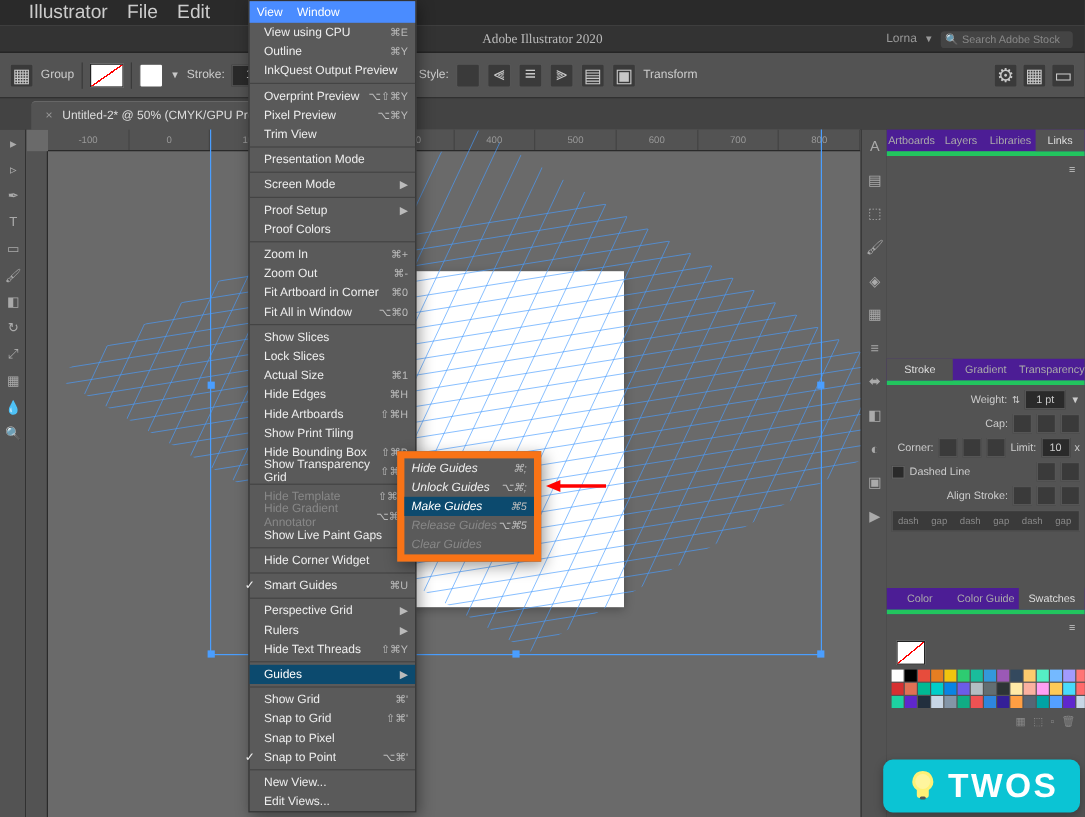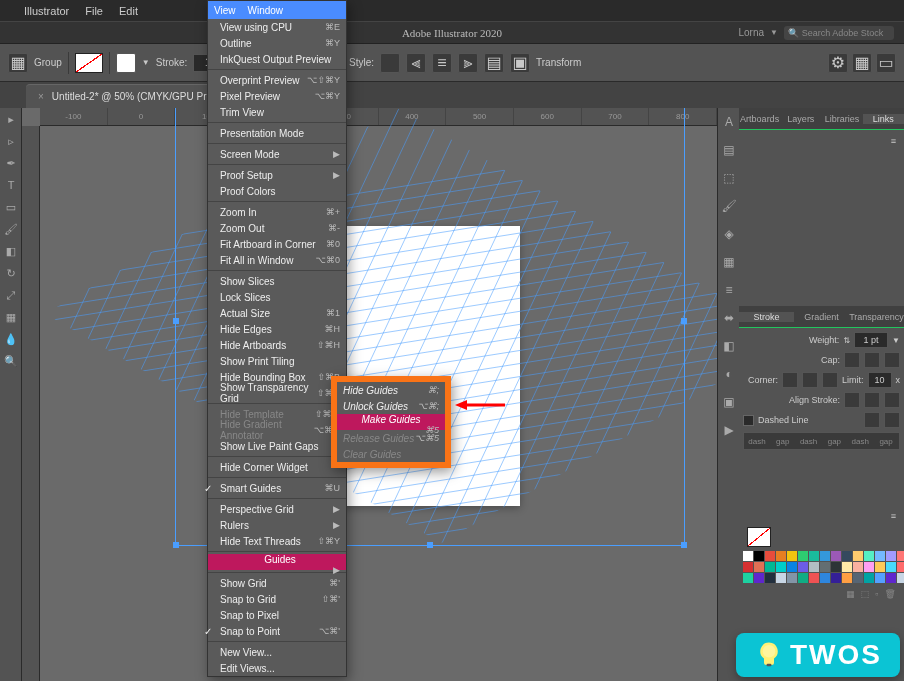--- a/index.html
+++ b/index.html
@@ -1,21 +1,21 @@
 <!DOCTYPE html>
 <html><head>
 <meta charset="utf-8">
 <style>
 * { box-sizing: border-box; margin: 0; padding: 0; font-family: -apple-system, "Helvetica Neue", Arial, sans-serif; }
 body { width: 904px; height: 681px; background: #323232; color: #c8c8c8; overflow: hidden; position: relative; }
 
 
 .menubar { height: 22px; background: #2a2a2a; display: flex; align-items: center; padding: 0 8px; border-bottom: 1px solid #444; gap: 16px; }
 .apple-icon { color: #999; }
-.menubar span { font-size: 11px; color: #ccc; }
+.menubar span { font-size: 16px; color: #ccc; }
 
 
 .titlebar { height: 22px; background: #333; display: flex; align-items: center; justify-content: center; border-bottom: 1px solid #222; position: relative; }
 .titlebar .title { font-size: 11px; color: #bbb; font-family: Liberation Serif, serif; }
 .titlebar .user { position: absolute; right: 10px; font-size: 10px; color: #999; display: flex; align-items: center; gap: 6px; }
 .titlebar .search { width: 110px; height: 14px; background: #444; border-radius: 3px; font-size: 9px; line-height: 14px; padding: 0 4px; color: #888; }
 
 
 .optionsbar { height: 38px; background: #535353; border-bottom: 1px solid #2a2a2a; display: flex; align-items: center; padding: 0 8px; gap: 6px; }
 .opt-swatch { width: 28px; height: 20px; background: #fff; border: 1px solid #222; position: relative; }
@@ -50,21 +50,21 @@
 .sel-handle { position: absolute; width: 6px; height: 6px; background: #4a9eff; }
 .sel-handle.bl { bottom: -3px; left: -3px; } .sel-handle.br { bottom: -3px; right: -3px; } .sel-handle.bm { bottom: -3px; left: 50%; margin-left:-3px; }
 .sel-handle.lm { left: -3px; top: 50%; margin-top:-3px; } .sel-handle.rm { right: -3px; top: 50%; margin-top:-3px; }
 
 
 .right-col { width: 22px; background: #535353; border-left: 1px solid #2a2a2a; }
 .right-col .ric { width: 22px; height: 28px; display: flex; align-items: center; justify-content: center; font-size: 12px; color: #aaa; }
 
 
 .panels { width: 165px; background: #535353; display: flex; flex-direction: column; }
-.panel-tabs { display: flex; height: 22px; background: #404040; border-bottom: 1px solid #22c55e; align-items: center; }
+.panel-tabs { display: flex; height: 22px; background: #4c1d95; border-bottom: 4px solid #22c55e; }
 .panel-tab { flex: 1; font-size: 9px; display: flex; align-items: center; justify-content: center; color: #aaa; }
 .panel-tab.active { background: #535353; color: #ddd; }
 .panel-body { flex: 1; background: #535353; padding: 4px; }
 .panel-row { display: flex; align-items: center; gap: 4px; margin-bottom: 4px; font-size: 9px; color: #ccc; }
 .panel-input { width: 34px; height: 16px; background: #2a2a2a; border: 1px solid #555; color: #ccc; font-size: 9px; text-align: center; }
 .panel-btn { width: 16px; height: 16px; background: #3a3a3a; border: 1px solid #555; }
 .swatch-grid { display: grid; grid-template-columns: repeat(15, 10px); gap: 1px; }
 .swatch-grid div { width: 10px; height: 10px; }
 .color-pick { width: 24px; height: 20px; background: #fff; border: 1px solid #222; position: relative; margin: 4px; }
 .color-pick::after { content:''; position:absolute; inset:0; background: linear-gradient(to bottom right, transparent 48%, red 48%, red 52%, transparent 52%); }
@@ -72,21 +72,21 @@
 .dashed-profile { flex:1; height: 18px; background: #3a3a3a; border: 1px solid #555; display: flex; }
 .dashed-profile span { flex:1; font-size:8px; text-align:center; color:#888; line-height:18px; }
 
 
 .view-menu { position: absolute; top: 0px; left: 207px; width: 140px; background: #5a5a5a; border: 1px solid #333; box-shadow: 2px 4px 12px rgba(0,0,0,0.4); z-index: 100; }
 .menu-title { height: 18px; background: #4a8cff; color: #fff; font-size: 10px; display: flex; align-items: center; padding: 0 6px; gap: 12px; }
 .menu-item { height: 16px; font-size: 10px; color: #eee; display: flex; align-items: center; padding: 0 6px; position: relative; }
 .menu-item .sc { margin-left: auto; font-size: 9px; color: #bbb; }
 .menu-item .arrow { margin-left: auto; font-size: 9px; color: #bbb; }
 .menu-item.disabled { color: #888; }
-.menu-item.hilite { background: #be185d; color: #fff; flex-direction: column; }
+.menu-item.hilite { background: #0c4a6e; color: #fff; }
 .menu-sep { height: 1px; background: #444; margin: 2px 0; }
 .menu-check { position: absolute; left: -4px; font-size: 10px; }
 
 .submenu { position: absolute; top: 376px; left: 331px; width: 120px; background: #5a5a5a; border: 6px solid #f97316; box-shadow: 2px 4px 12px rgba(0,0,0,0.4); z-index: 101; font-style: italic; }
 
 
 .red-arrow { position: absolute; top: 396px; left: 455px; z-index: 102; }
 
 
 .watermark { position: absolute; bottom: 4px; right: 4px; background: #0bc4d4; padding: 6px 18px; border-radius: 8px; font-weight: 900; font-size: 28px; color: #fff; font-family: Arial Black, sans-serif; letter-spacing: 2px; box-shadow: 0 3px 8px rgba(0,0,0,0.3); z-index: 200; display: flex; align-items: center; gap: 6px; }
@@ -338,43 +338,48 @@
       <div class="panel-row">
         <span style="flex:1; text-align:right">Corner:</span>
         <div class="panel-btn"></div>
         <div class="panel-btn"></div>
         <div class="panel-btn"></div>
         <span>Limit:</span>
         <input class="panel-input" style="width: 24px;" value="10">
         <span>x</span>
       </div>
       <div class="panel-row">
-        <span style="flex:1; text-align:right">Align Stroke:</span>
-        <div class="panel-btn"></div>
-        <div class="panel-btn"></div>
-        <div class="panel-btn"></div>
-      </div>
-      <div class="panel-row">
         <span class="checkbox"></span>
         <span>Dashed Line</span>
         <div class="panel-btn" style="margin-left:auto"></div>
+        <div class="panel-btn"></div>
+      </div>
+      <div class="panel-row">
+        <span style="flex:1; text-align:right">Align Stroke:</span>
+        <div class="panel-btn"></div>
+        <div class="panel-btn"></div>
         <div class="panel-btn"></div>
       </div>
       <div class="panel-row">
         <div class="dashed-profile">
           <span>dash</span>
             <span>gap</span>
           <span>dash</span>
             <span>gap</span>
           <span>dash</span>
             <span>gap</span>
         </div>
       </div>
     </div>
 
+    <div class="panel-tabs">
+      <div class="panel-tab">Color</div>
+      <div class="panel-tab">Color Guide</div>
+      <div class="panel-tab active">Swatches</div>
+    </div>
     <div class="panel-body">
       <div class="panel-label">
           <span>≡</span>
         </div>
       <div class="color-pick"></div>
       <div class="swatch-grid" id="swatchgrid">
           <div style="background:#fff"></div>
           <div style="background:#000"></div>
           <div style="background:#e74c3c"></div>
           <div style="background:#e67e22"></div>

